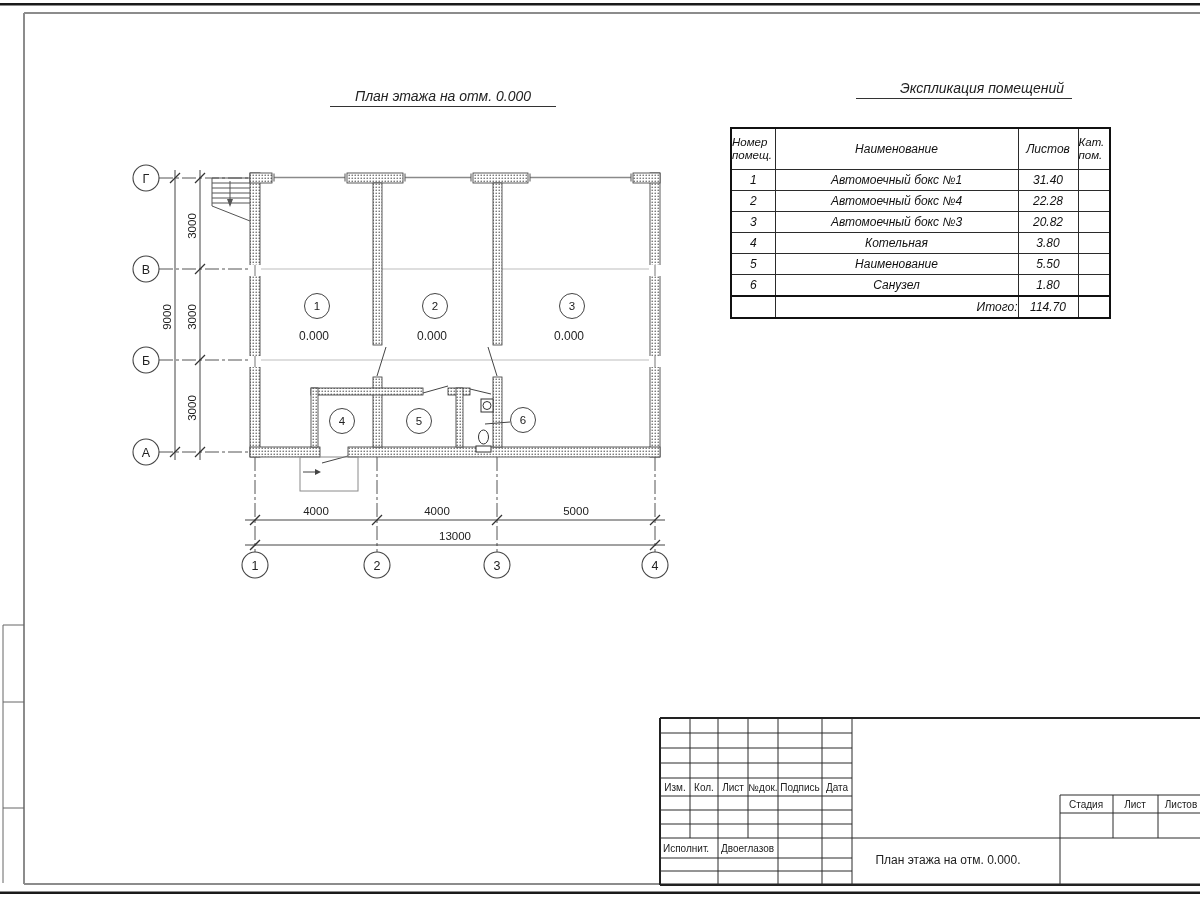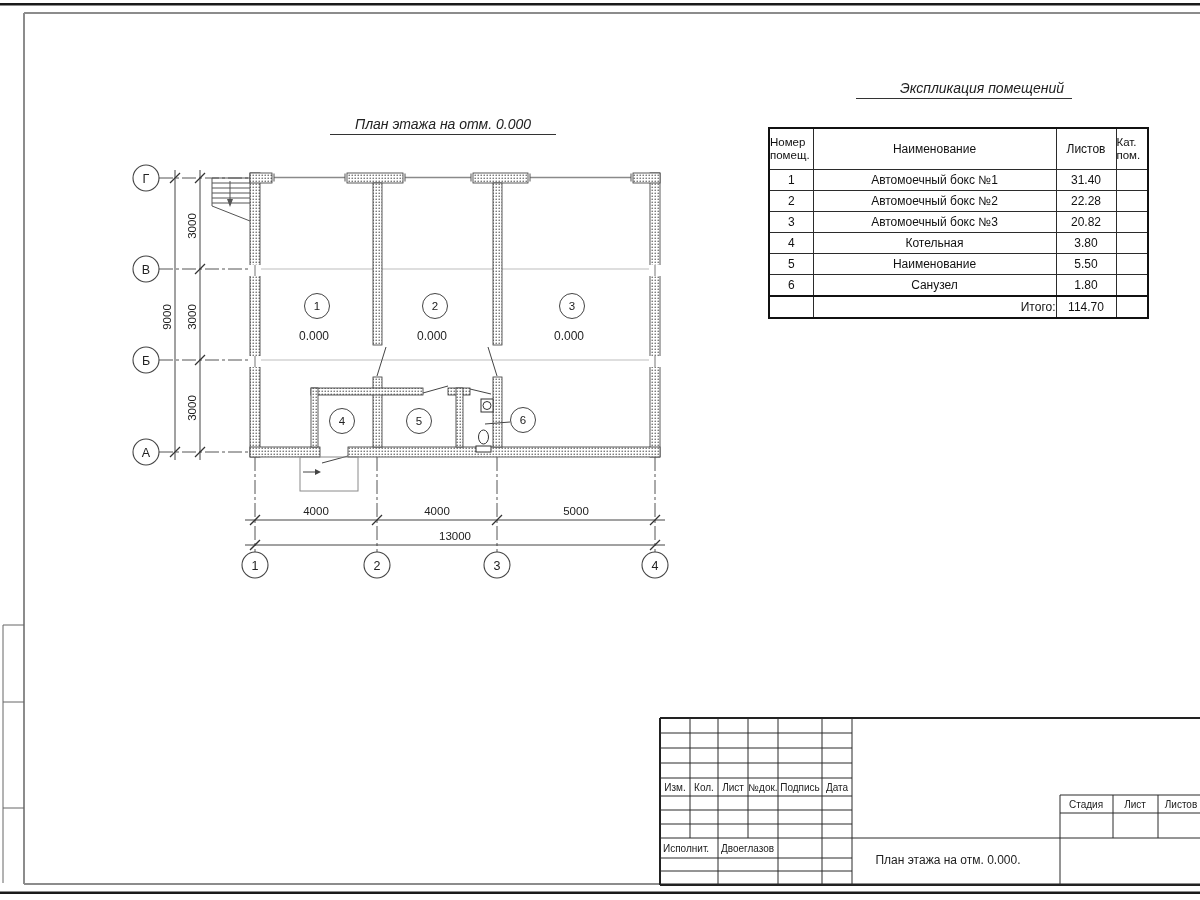--- a/index.html
+++ b/index.html
@@ -1,24 +1,24 @@
 <!DOCTYPE html>
 <html><head>
 <meta charset="utf-8">
 <style>
   html,body{margin:0;padding:0;background:#fff;}
   #sheet{position:relative;width:1200px;height:900px;background:#fff;overflow:hidden;
          font-family:"Liberation Sans",sans-serif;color:#1a1a1a;}
   svg text{font-family:"Liberation Sans",sans-serif;fill:#222;}
   .drawing-title{position:absolute;font-style:italic;font-size:14px;color:#222;
       border-bottom:1px solid #333;padding:0 8px 2px 8px;white-space:nowrap;}
-  #plan-title{left:330px;top:88px;width:210px;text-align:center;margin-top:28px;}
+  #plan-title{left:330px;top:88px;width:210px;text-align:center;}
   #expl-title{left:856px;top:80px;width:200px;text-align:right;}
-  table.expl{position:absolute;left:768px;top:127px;border-collapse:collapse;
-      table-layout:fixed;font-size:12px;color:#111;}
+  table.expl{position:absolute;left:730px;top:127px;border-collapse:collapse;
+      table-layout:fixed;font-size:12px;color:#111;font-style:italic;}
   table.expl td,table.expl th{border:1.5px solid #2b2b2b;padding:0;overflow:hidden;
       font-weight:normal;vertical-align:middle;}
   table.expl{border:2px solid #111;}
   table.expl thead th{height:40px;}
   table.expl tbody td{height:20px;}
   th.h-num,th.h-cat{text-align:left;padding-left:3px;line-height:1.15;font-size:11.5px;}
   td.c-num,td.c-area{text-align:center;}
   td.c-name{text-align:center;padding-left:5px;}
   tr.total td{border-top:2px solid #111;height:21px;}
   td.c-total-label{text-align:right;padding-right:8px;}
@@ -321,21 +321,21 @@
     </thead>
     <tbody>
       <tr>
         <td class="c-num">1</td>
         <td class="c-name">Автомоечный бокс №1</td>
         <td class="c-area">31.40</td>
         <td></td>
       </tr>
       <tr>
         <td class="c-num">2</td>
-        <td class="c-name">Автомоечный бокс №2</td>
+        <td class="c-name">Автомоечный бокс №4</td>
         <td class="c-area">22.28</td>
         <td></td>
       </tr>
       <tr>
         <td class="c-num">3</td>
         <td class="c-name">Автомоечный бокс №3</td>
         <td class="c-area">20.82</td>
         <td></td>
       </tr>
       <tr>

